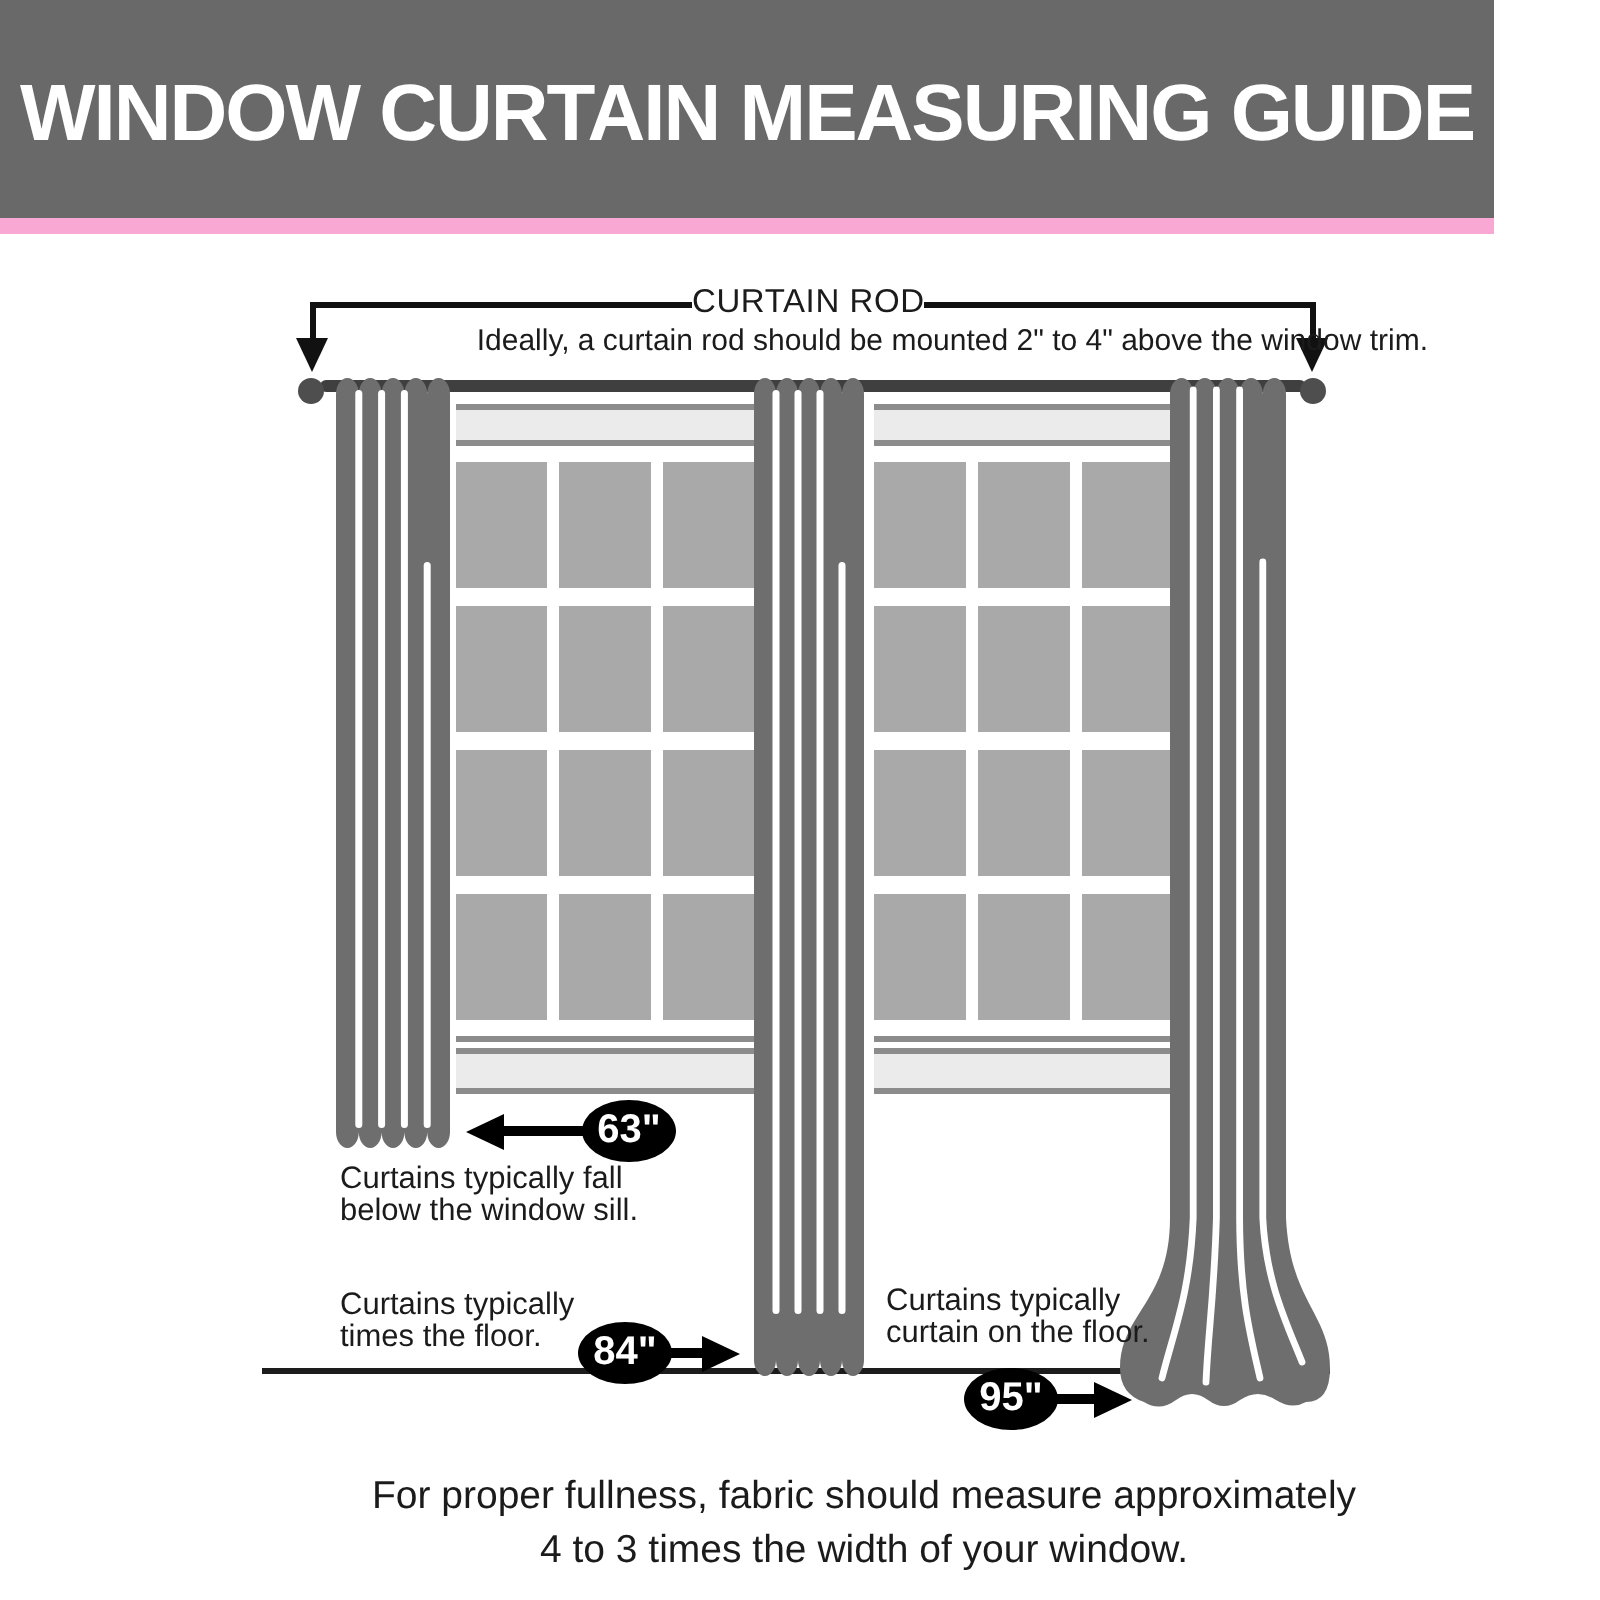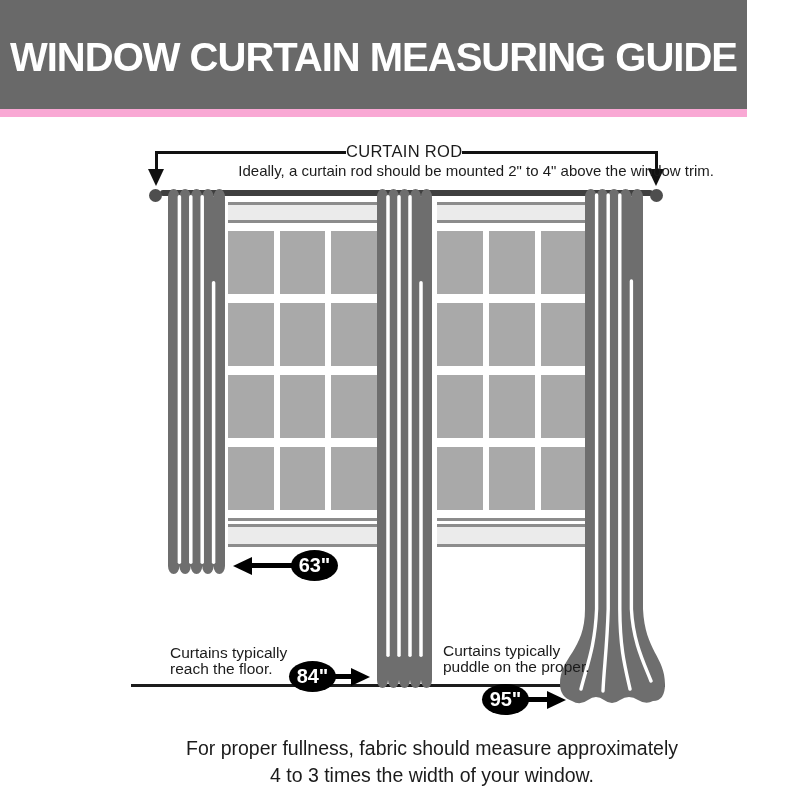--- a/index.html
+++ b/index.html
@@ -146,32 +146,36 @@
          Q20,517 12,512 Q0,508 0,495 C0,468 25,462 25,420 Z"></path>
     <path class="fold-stroke" d="M36.6,6 L36.6,420 C35,458 27,476 21,500"></path>
     <path class="fold-stroke" d="M48.2,6 L48.2,420 C47,460 44,478 43,502"></path>
     <path class="fold-stroke" d="M59.8,6 L59.8,420 C60,460 65,478 70,500"></path>
     <path class="fold-stroke" d="M71.4,92 L71.4,420 C73,452 83,472 91,492"></path>
   </svg>
 
   <div class="badge" style="left:291px;top:550px;">63"</div>
   <div class="m-line" style="left:249px;top:563px;width:45px;"></div>
   <div class="arrow-left" style="left:233px;top:557px;"></div>
+  <div class="caption" style="left:170px;top:582px;">
+    <span>Curtains typically fall</span><br>
+    <span>below the window sill.</span>
+  </div>
 
   <div class="caption" style="left:170px;top:645px;">
     <span>Curtains typically</span><br>
-    <span>reach the floor.</span>
+    <span>times the floor.</span>
   </div>
   <div class="badge" style="left:289px;top:661px;">84"</div>
   <div class="m-line" style="left:332px;top:674px;width:22px;"></div>
   <div class="arrow-right" style="left:351px;top:668px;"></div>
 
   <div class="caption" style="left:443px;top:643px;">
     <span>Curtains typically</span><br>
-    <span>puddle on the proper.</span>
+    <span>curtain on the floor.</span>
   </div>
   <div class="badge" style="left:482px;top:684px;">95"</div>
   <div class="m-line" style="left:525px;top:697px;width:24px;"></div>
   <div class="arrow-right" style="left:547px;top:691px;"></div>
 
   <div class="footer">
     <span>For proper fullness, fabric should measure approximately</span><br>
     <span>4 to 3 times the width of your window.</span>
   </div>
 

